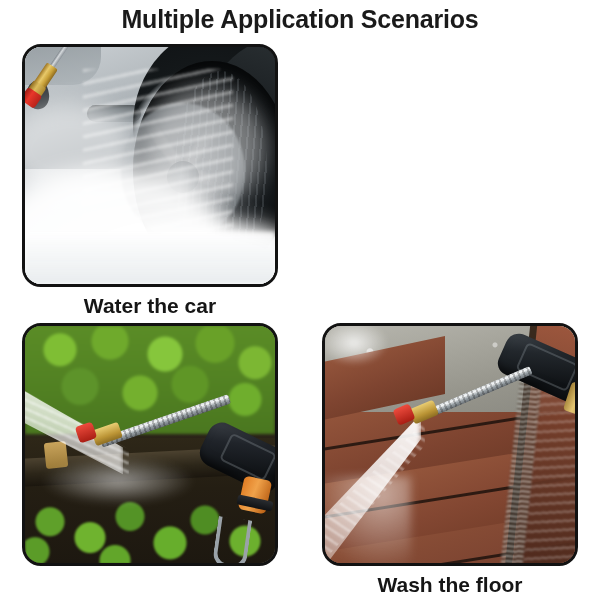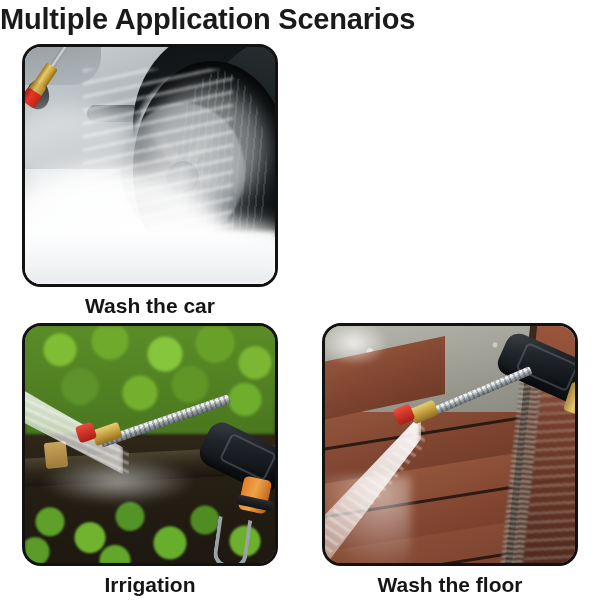--- a/index.html
+++ b/index.html
@@ -6,22 +6,22 @@
   body{
     width:600px;height:600px;background:#ffffff;
     font-family:"Liberation Sans","DejaVu Sans",sans-serif;
     overflow:hidden;position:relative;
   }
   #page{position:relative;width:600px;height:600px;background:#fff;}
 
   
   .title{
     position:absolute;top:2px;left:0;width:600px;
-    text-align:left;
-    font-size:29px;font-weight:700;color:#1a1a1a;
+    text-align:center;
+    font-size:25px;font-weight:700;color:#1a1a1a;
     letter-spacing:-0.2px;line-height:34px;
     white-space:nowrap;
   }
 
   
   .cell{position:absolute;}
   .cell-1{left:22px; top:44px;}
   .cell-2{left:322px;top:44px;}
   .cell-3{left:22px; top:323px;}
   .cell-4{left:322px;top:323px;}
@@ -465,21 +465,21 @@
         <div class="p1-mist p1-m5"></div>
         <div class="p1-ground"></div>
         <div class="p1-noz">
           <div class="p1-noz-wand"></div>
           <div class="p1-noz-brass"></div>
           <div class="p1-noz-brass2"></div>
           <div class="p1-noz-red"></div>
         </div>
       </div>
     </div>
-    <div class="caption">Wash the car</div>
+    <div class="caption">Water the car</div>
   </div>
 
 
   <div class="cell cell-3">
     <div class="panel">
       <div class="scene">
         <div class="p3-bg"></div>
         <div class="p3-top"></div>
         <div class="p3-soil"></div>
         <div class="p3-beam"></div>
@@ -491,21 +491,20 @@
         <div class="p3-hook"></div>
         <div class="p3-gun"></div>
         <div class="p3-gun-rib"></div>
         <div class="p3-conn"></div>
         <div class="p3-conn-band"></div>
         <div class="p3-wand"></div>
         <div class="p3-noz-brass"></div>
         <div class="p3-noz-red"></div>
       </div>
     </div>
-    <div class="caption">Irrigation</div>
   </div>
 
   <div class="cell cell-4">
     <div class="panel">
       <div class="scene">
         <div class="p4-bg"></div>
         <div class="p4-slab p4-s2"></div>
         <div class="p4-slab p4-s3"></div>
         <div class="p4-slab p4-s4"></div>
         <div class="p4-concrete"></div>

